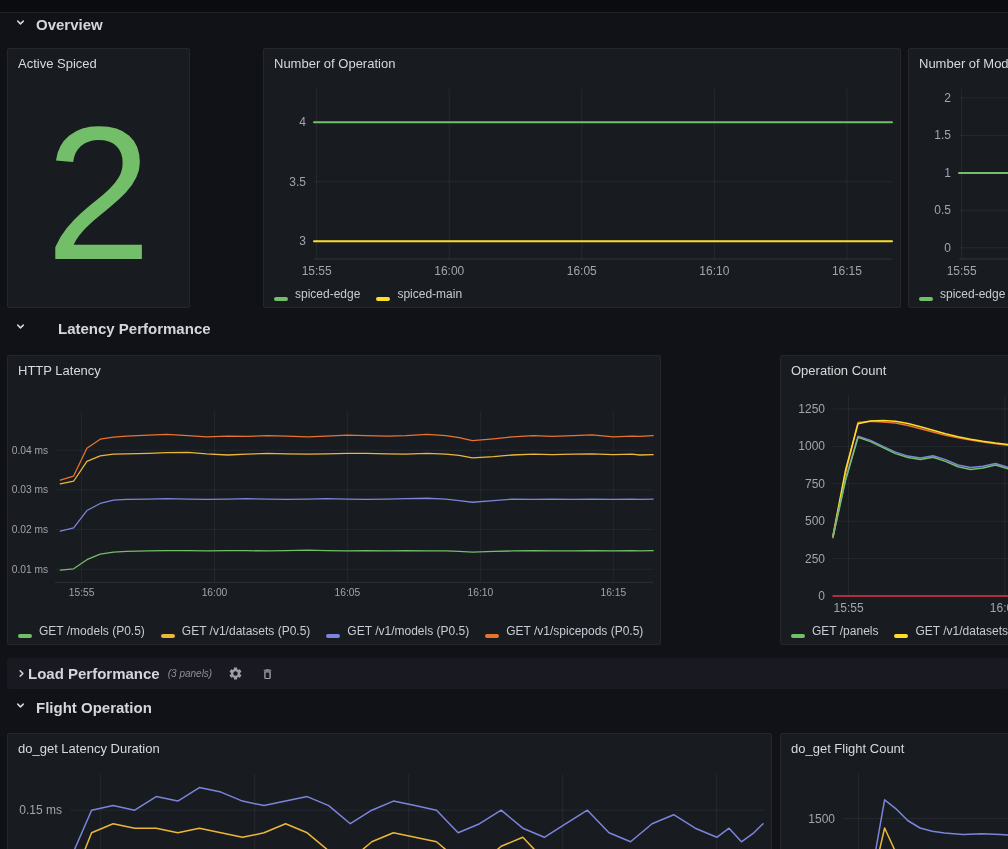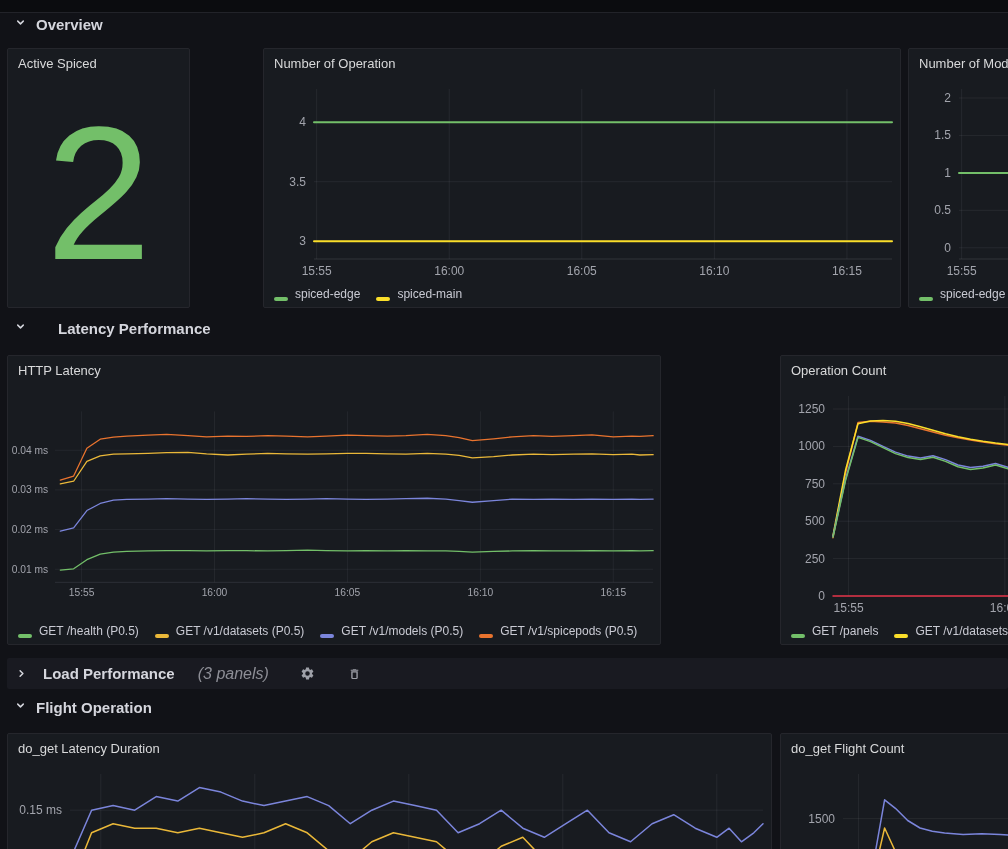--- a/index.html
+++ b/index.html
@@ -10,24 +10,24 @@
     font-family: "Liberation Sans", sans-serif;
   }
   .top-strip { position:absolute; left:0; top:0; width:1008px; height:13px;
     background:#0b0c0f; border-bottom:1px solid #222329; }
   .section-header { position:absolute; display:flex; align-items:flex-start; gap:9px;
     font-size:15px; font-weight:700; color:#d5d6dd; cursor:pointer; }
   .sh-ov { left:14px; top:16px; height:22px; }
   .sh-lat { left:14px; top:320px; height:22px;gap:31px; }
   .sh-flight { left:14px; top:699px; height:22px; }
   .collapsed-row { position:absolute; left:7px; top:658px; width:1001px; height:31px;
-    background:#191a21; border-radius:2px; display:flex; align-items:center; gap:15px;
+    background:#191a21; border-radius:2px; display:flex; align-items:center; gap:0;
     padding:0 8px; cursor:pointer; }
   .collapsed-row .title { font-size:15px; font-weight:700; color:#d5d6dd; }
-  .panels-note { font-size:16px; font-style:italic; color:#8d8e96; margin-left:8px; }
+  .panels-note { font-size:10px; font-style:italic; color:#8d8e96; margin-left:8px; }
   .icon-btn { background:none; border:none; margin-left:14px; cursor:pointer;
     display:flex; align-items:center; padding:2px; }
   .chev { flex:0 0 auto; }
   .panel { position:absolute; background:#181b20; border:1px solid #25262c;
     border-radius:2px; display:flex; flex-direction:column; overflow:hidden; }
   .p-as { left:7px;  top:48px;  width:183px; height:260px; }
   .p-nd { left:263px; top:48px; width:638px; height:260px; }
   .p-nm { left:908px; top:48px; width:640px; height:260px; }
   .p-hl { left:7px;  top:355px; width:654px; height:290px; }
   .p-oc { left:780px; top:355px; width:765px; height:290px; }
@@ -159,21 +159,21 @@
       <text x="708.3333333333334" y="226" text-anchor="middle" fill="#a2a4ac" font-size="12">16:15</text>
       <line x1="55" y1="210" x2="755" y2="210" stroke="rgba(204,204,220,0.14)"></line>
       <polyline points="61.2,90.3 76.8,85.6 92.3,53.2 107.9,42.5 123.4,40.2 139.0,38.8 163.9,37.8 185.7,36.9 210.6,38.3 232.3,39.7 257.2,38.8 279.0,39.2 303.9,38.3 325.7,38.8 350.6,39.7 372.3,38.8 397.2,37.8 419.0,38.3 443.9,38.8 465.7,38.3 490.6,36.9 512.3,38.3 527.9,40.6 543.4,44.3 568.3,42.0 590.1,39.7 615.0,38.3 636.8,39.2 661.7,38.3 683.4,37.4 708.3,39.7 730.1,38.8 739.4,39.2 755.0,38.3" fill="none" stroke="#E8732E" stroke-width="1.5" stroke-linejoin="round" stroke-linecap="round"></polyline>
       <polyline points="61.2,94.9 76.8,91.7 92.3,68.5 107.9,62.0 123.4,60.1 139.0,59.7 163.9,59.2 185.7,58.3 210.6,57.8 232.3,59.7 257.2,61.0 279.0,60.1 303.9,59.2 325.7,59.7 350.6,60.1 372.3,59.7 397.2,59.2 419.0,59.2 443.9,59.7 465.7,60.1 490.6,59.2 512.3,60.1 527.9,61.5 543.4,64.3 568.3,62.9 590.1,61.0 615.0,60.1 636.8,60.6 661.7,60.1 683.4,59.7 708.3,60.6 730.1,60.1 739.4,61.0 755.0,60.6" fill="none" stroke="#EAB839" stroke-width="1.5" stroke-linejoin="round" stroke-linecap="round"></polyline>
       <polyline points="61.2,150.1 76.8,146.4 92.3,126.0 107.9,117.7 123.4,113.9 139.0,113.0 163.9,112.6 185.7,112.1 210.6,112.6 232.3,113.0 257.2,112.6 279.0,112.1 303.9,112.6 325.7,113.0 350.6,112.6 372.3,112.1 397.2,112.6 419.0,113.0 443.9,112.6 465.7,112.1 490.6,111.6 512.3,112.6 527.9,114.4 543.4,116.3 568.3,114.4 590.1,112.6 615.0,113.0 636.8,112.6 661.7,113.0 683.4,112.6 708.3,113.0 730.1,112.6 739.4,113.0 755.0,112.6" fill="none" stroke="#7B85DB" stroke-width="1.5" stroke-linejoin="round" stroke-linecap="round"></polyline>
       <polyline points="61.2,195.6 76.8,194.2 92.3,183.5 107.9,177.1 123.4,174.7 139.0,173.8 163.9,173.3 185.7,172.9 210.6,172.9 232.3,173.3 257.2,172.9 279.0,172.9 303.9,173.3 325.7,172.9 350.6,172.4 372.3,172.9 397.2,173.3 419.0,172.9 443.9,173.3 465.7,172.9 490.6,173.3 512.3,173.3 527.9,173.8 543.4,174.7 568.3,173.8 590.1,173.3 615.0,172.9 636.8,173.3 661.7,173.3 683.4,172.9 708.3,173.3 730.1,172.9 739.4,173.3 755.0,172.9" fill="none" stroke="#73BF69" stroke-width="1.5" stroke-linejoin="round" stroke-linecap="round"></polyline>
     </svg>
   <div class="legend">
       <span class="legend-item">
         <span class="swatch" style="background: rgb(115, 191, 105);"></span>
-        <span>GET /health (P0.5)</span>
+        <span>GET /models (P0.5)</span>
       </span>
       <span class="legend-item">
         <span class="swatch" style="background: rgb(234, 184, 57);"></span>
         <span>GET /v1/datasets (P0.5)</span>
       </span>
       <span class="legend-item">
         <span class="swatch" style="background: rgb(123, 133, 219);"></span>
         <span>GET /v1/models (P0.5)</span>
       </span>
       <span class="legend-item">

